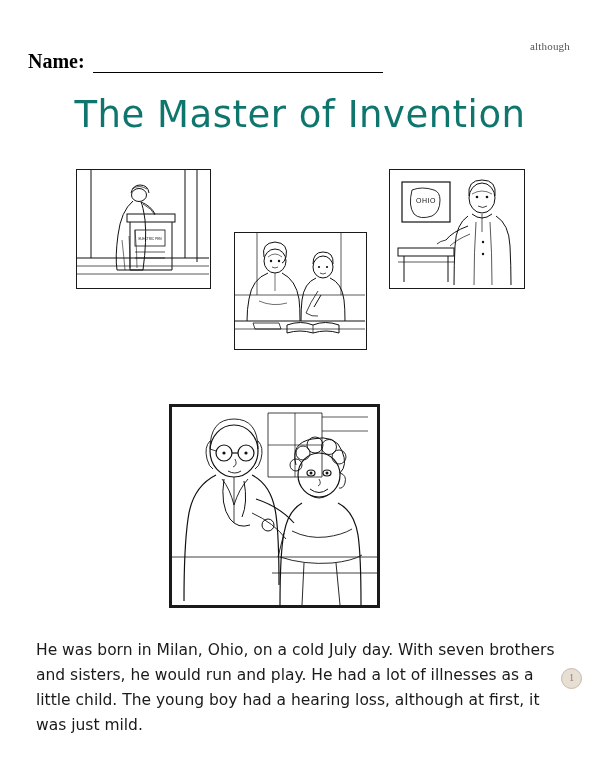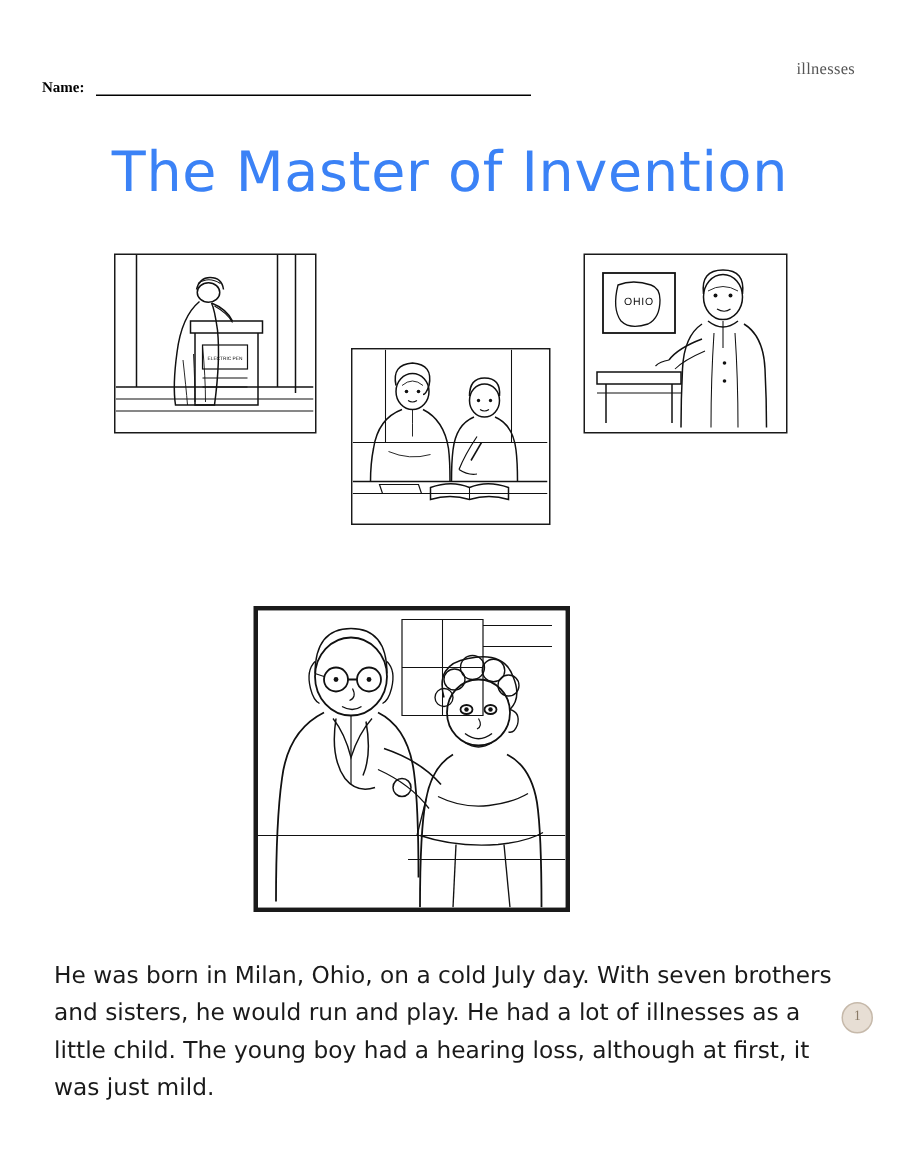--- a/index.html
+++ b/index.html
@@ -29,42 +29,42 @@
   .name-row {
     position: absolute;
     top: 50px;
     left: 28px;
     display: flex;
     align-items: flex-end;
   }
   .name-label {
     font-family: "Liberation Serif", serif;
     font-weight: bold;
-    font-size: 10px;
+    font-size: 20px;
     color: #000;
     padding-right: 8px;
   }
   .name-line {
     width: 290px;
     border-bottom: 1.5px solid #000;
     height: 13px;
   }
 
   
   .title {
     position: absolute;
     top: 93px;
     left: 0;
     width: 600px;
     text-align: center;
     font-size: 37px;
     letter-spacing: 0.5px;
     font-family: "DejaVu Sans", sans-serif;
     font-weight: normal;
-    color: #3b82f6;
+    color: #0f766e;
   }
 
   
   .pic {
     position: absolute;
     box-sizing: border-box;
     border: 1.5px solid #1a1a1a;
     background: #ffffff;
     overflow: hidden;
   }
@@ -97,21 +97,21 @@
     color: #8a7a66;
     font-size: 9.5px;
     line-height: 18px;
     text-align: center;
     font-family: "Liberation Serif", serif;
   }
 </style>
 </head>
 <body>
 
-<div class="brand">illnesses</div>
+<div class="brand">although</div>
 
 <div class="name-row">
   <span class="name-label">Name:</span>
   <span class="name-line"></span>
 </div>
 
 <div class="title">The Master of Invention</div>
 
 <div class="pic" style="left:76px; top:169px; width:135px; height:120px;">
   <svg width="132" height="117" viewBox="0 0 132 117" fill="none" stroke="#111" stroke-width="1">

